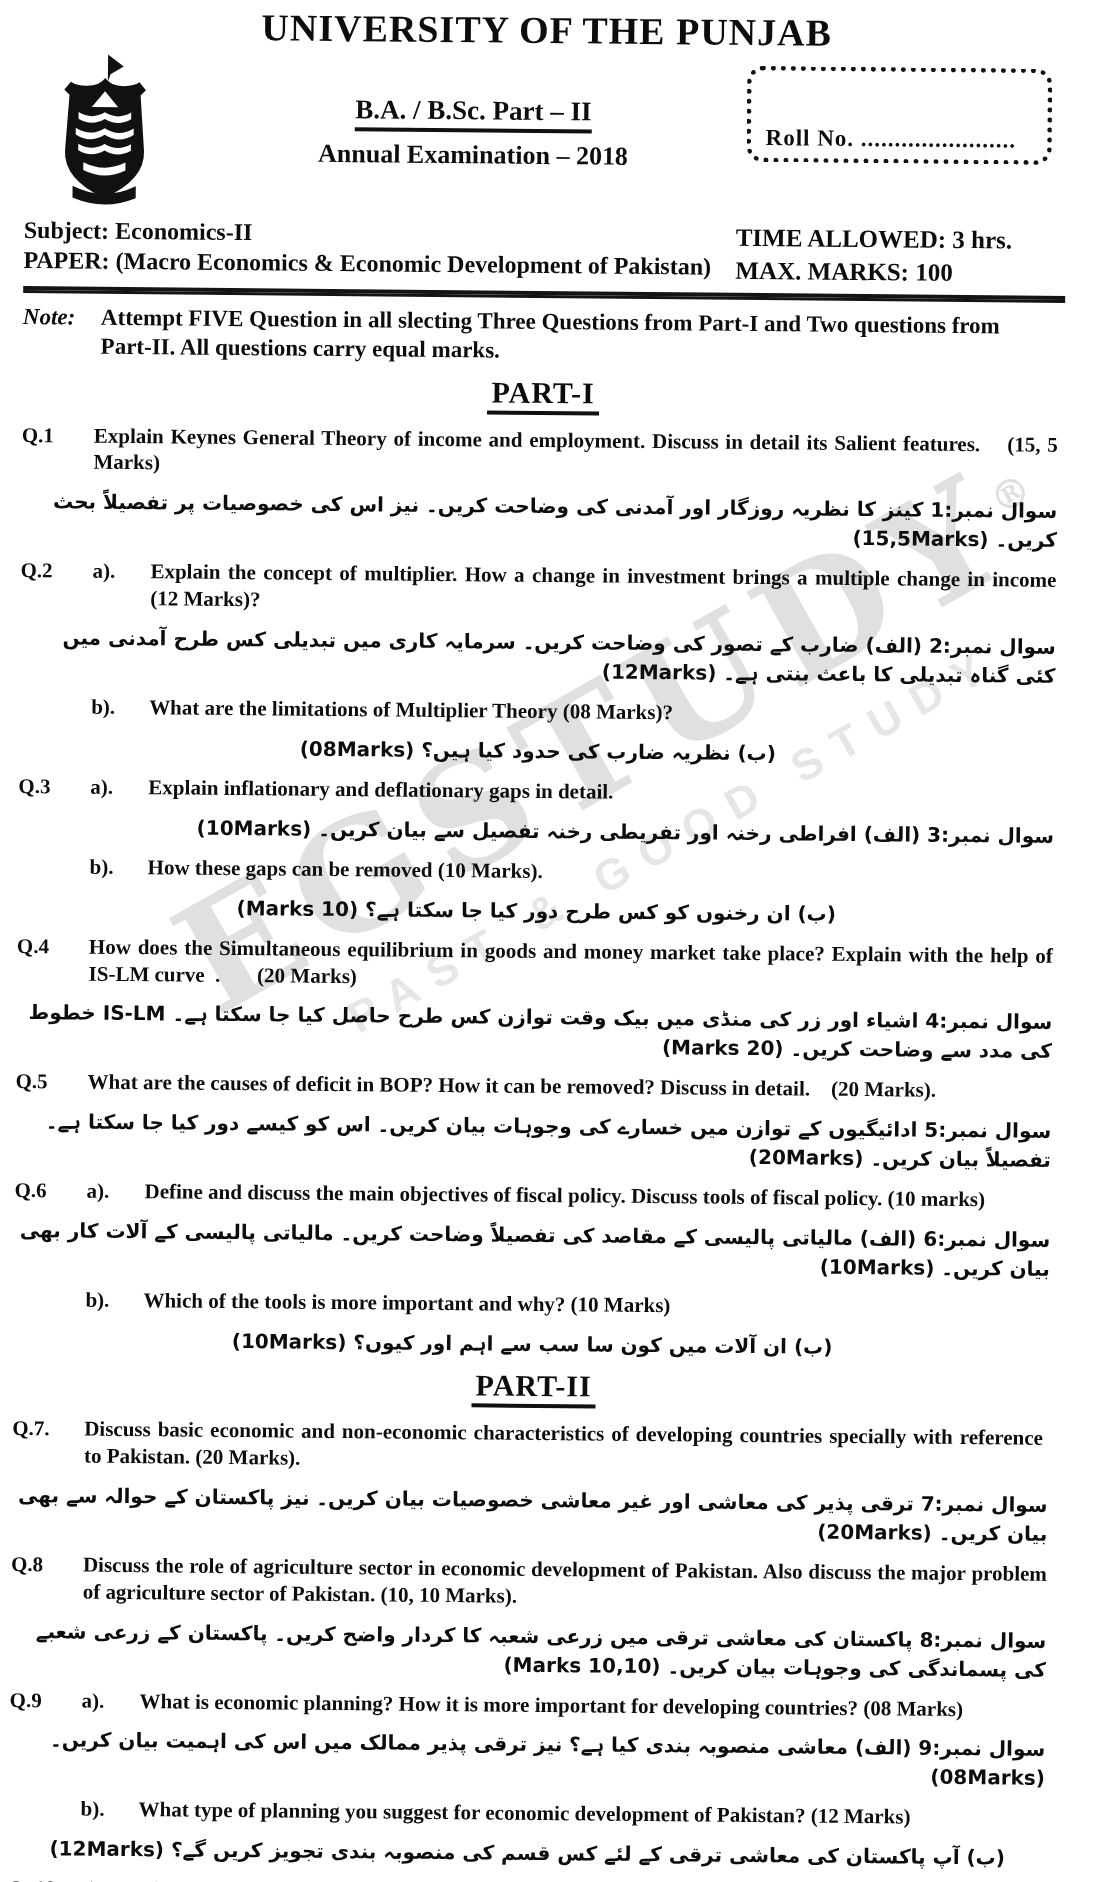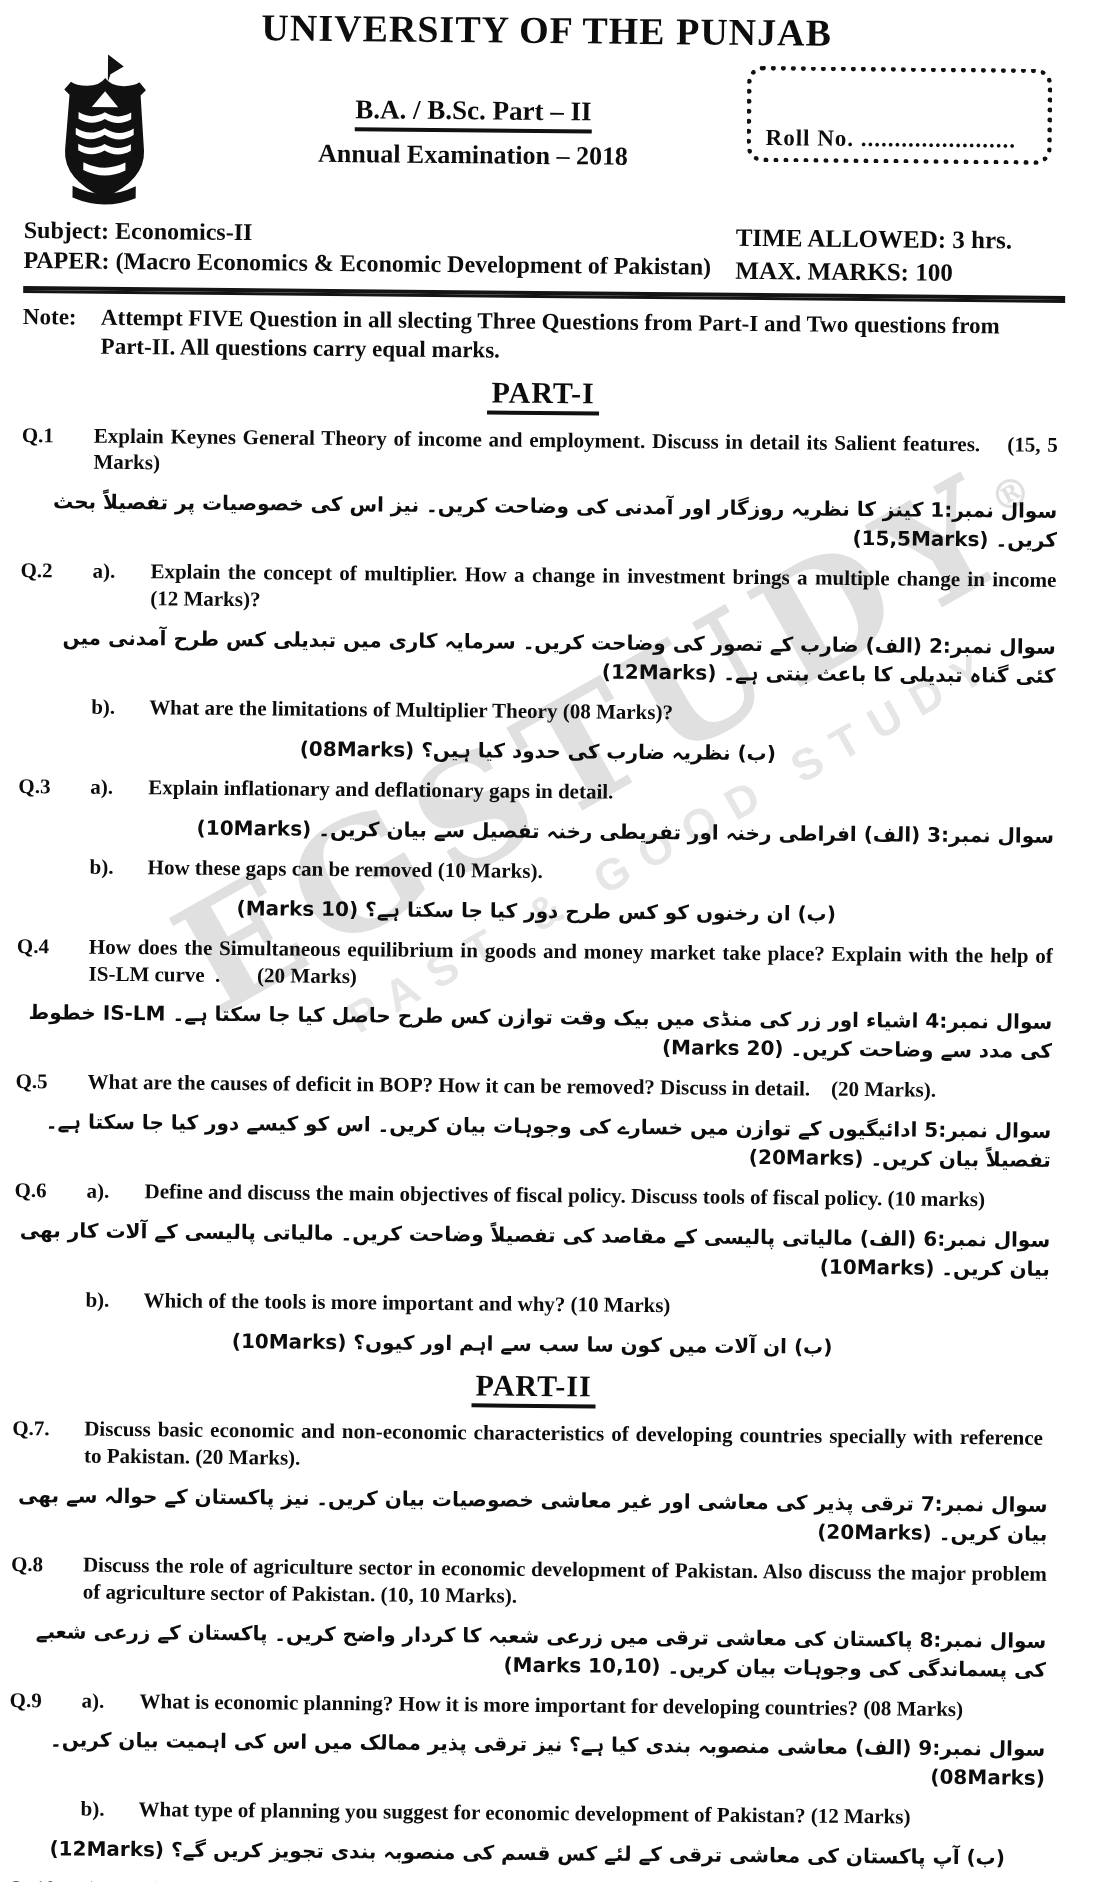--- a/index.html
+++ b/index.html
@@ -46,21 +46,21 @@
   }
   .roll-label { font-size:23px; font-weight:bold; letter-spacing:1px; }
 
   .header-info { display:flex; justify-content:space-between; margin-top:2px; }
   .hi-left  { font-size:24px; font-weight:bold; line-height:1.25; }
   .hi-right { width:330px; font-size:25px; font-weight:bold; line-height:1.3; }
 
   .double-rule { margin-top:6px; height:7px; border-top:4px solid #141414; border-bottom:3px solid #141414; }
 
   .note { display:flex; margin-top:10px; font-size:23px; font-weight:bold; line-height:1.25; }
-  .note-label { width:78px; }
+  .note-label { width:78px;font-style:italic; }
   .note-text { flex:1; padding-right:20px; }
 
   
   .part-title-wrap { text-align:center; margin-top:10px; }
   .part-title { display:inline-block; font-size:30px; font-weight:bold; letter-spacing:1px; border-bottom:4px solid #111; padding:0 4px 1px 4px; }
 
   .q-row { display:flex; margin-top:12px; font-size:21px; font-weight:bold; line-height:1.28; }
   .q-no    { width:72px; flex:none; }
   .q-label { width:58px; flex:none; }
   .q-text  { flex:1; padding-right:6px; text-align:justify; }

